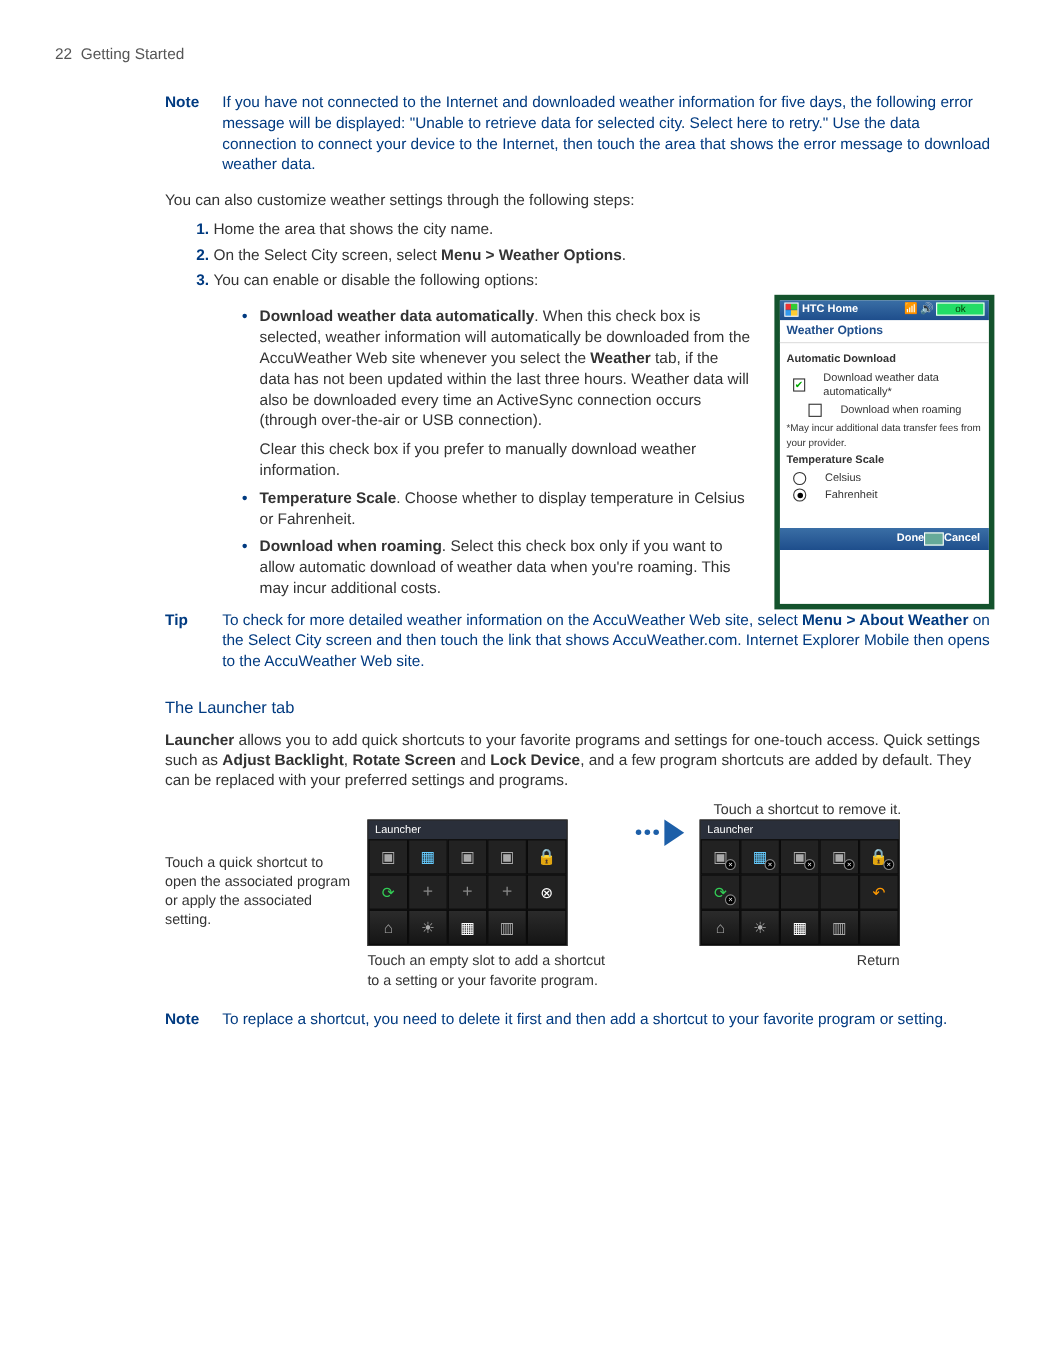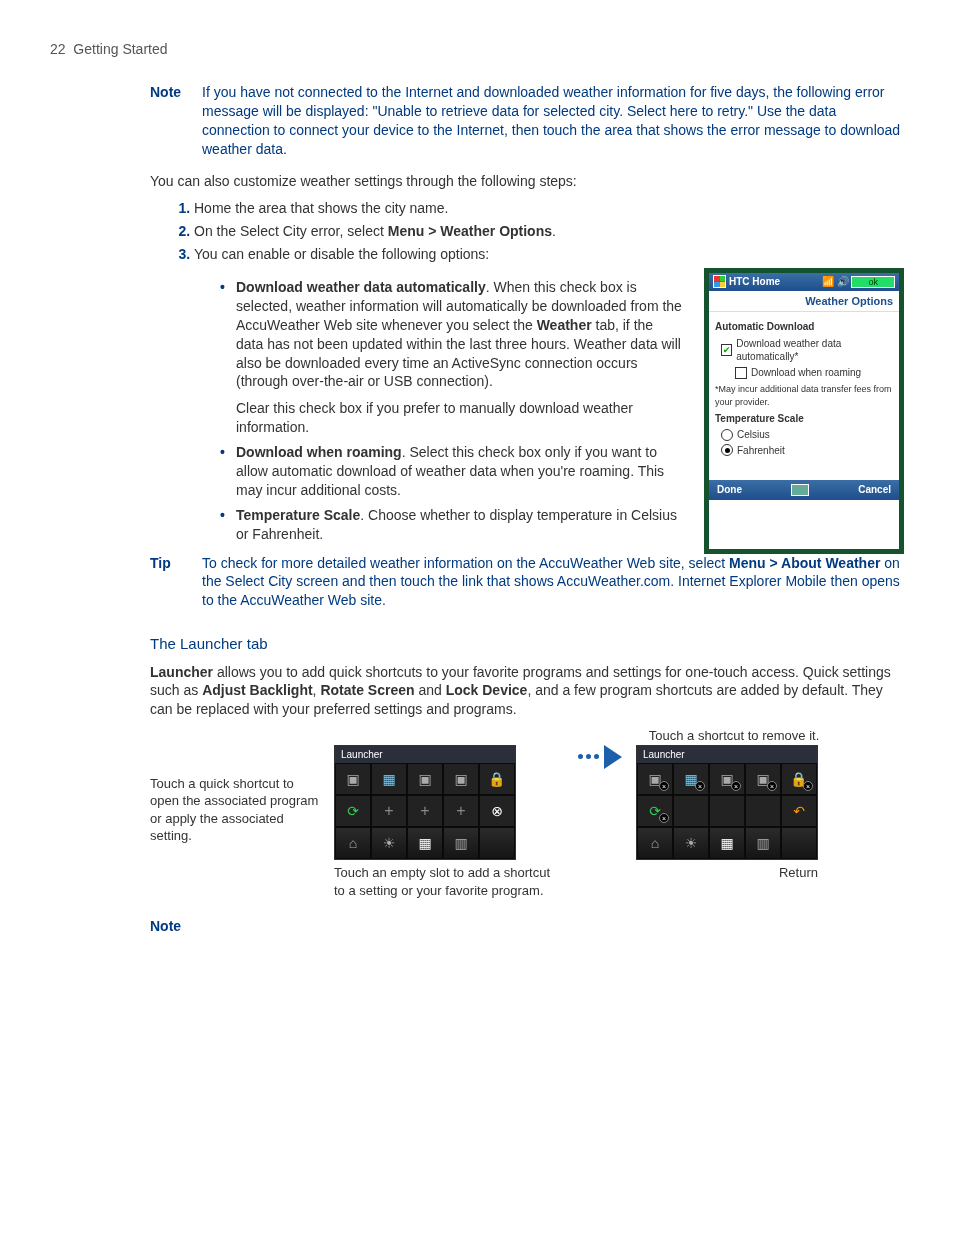--- a/index.html
+++ b/index.html
@@ -38,34 +38,34 @@
     background: #fff;
   }
   .phone-titlebar {
     background: linear-gradient(#3a6ea5, #1e4e8c);
     color: #fff; font-weight: 700;
     padding: 2px 4px;
     display: flex; justify-content: space-between; align-items: center;
     font-size: 10px;
   }
   .tb-right span { margin-left: 2px; }
-  .phone-subtitle { color: #1e4e8c; font-weight: 700; padding: 3px 6px; font-size: 11px; border-bottom:1px solid #ddd;text-align:right;}
+  .phone-subtitle { color: #1e4e8c; font-weight: 700; padding: 3px 6px; font-size: 11px; border-bottom:1px solid #ddd;}
   .phone-body { padding: 4px 6px; min-height: 160px; }
   .phone-section-h { font-weight: 700; font-size: 10px; margin: 4px 0 3px; }
-  .chk-row { display: flex; align-items: center; gap: 4px; margin: 2px 0 2px 6px; font-size:10px; }
+  .chk-row { display: flex; align-items: center; gap: 17px; margin: 2px 0 2px 6px; font-size:10px; }
   .chk { width: 10px; height: 10px; border: 1px solid #333; display:inline-flex; align-items:center; justify-content:center; font-size:9px; line-height:1; }
   .chk.checked::after { content: "✔"; color: #0a0; font-size:9px; }
   .chk-row.indent { margin-left: 20px; }
   .radio { width:10px; height:10px; border:1px solid #333; border-radius:50%; display:inline-flex; align-items:center; justify-content:center; }
   .radio.sel::after { content:""; width:5px; height:5px; background:#000; border-radius:50%; }
   .phone-note { font-size: 9px; color: #333; margin: 4px 0; }
   .phone-bottombar {
     background: linear-gradient(#3a6ea5, #1e4e8c);
     color:#fff; font-weight:700; font-size:10px;
-    display:flex; justify-content:space-between; align-items:center;
+    display:flex; justify-content:flex-end; align-items:center;
     padding: 3px 8px;
   }
   .kb-ic { width:16px; height:10px; background:#6a9; border:1px solid #fff; }
   .callout-left { width:170px; font-size:13px; text-align:left; padding-top:30px; }
   .callout-mid { width:80px; font-size:13px; text-align:left; padding-top:52px;}
   .launcher-panel {
     width: 180px; background: #1a1a1a; color:#fff;
     font-family: Tahoma, sans-serif; font-size:10px;
     border:1px solid #333; flex-shrink:0;
   }
@@ -104,36 +104,36 @@
 <div class="note-row">
   <span class="note-label">Note</span>
   <span class="note-text">If you have not connected to the Internet and downloaded weather information for five days, the following error message will be displayed: "Unable to retrieve data for selected city. Select here to retry." Use the data connection to connect your device to the Internet, then touch the area that shows the error message to download weather data.</span>
 </div>
 
 <p class="body-text">You can also customize weather settings through the following steps:</p>
 
 <ol class="steps">
   <li>Home the area that shows the city name.</li>
   <li>
-    <span>On the Select City error, select </span><span class="inline-path">Menu &gt; Weather Options</span><span>.</span>
+    <span>On the Select City screen, select </span><span class="inline-path">Menu &gt; Weather Options</span><span>.</span>
   </li>
   <li>You can enable or disable the following options:</li>
 </ol>
 
 <div class="bullets-wrap">
   <ul class="bullets">
     <li>
       <span class="bold">Download weather data automatically</span><span>. When this check box is selected, weather information will automatically be downloaded from the AccuWeather Web site whenever you select the </span><span class="bold">Weather</span><span> tab, if the data has not been updated within the last three hours. Weather data will also be downloaded every time an ActiveSync connection occurs (through over-the-air or USB connection).</span>
       <p style="margin:8px 0 0;">Clear this check box if you prefer to manually download weather information.</p>
     </li>
     <li>
-      <span class="bold">Download when roaming</span><span>. Select this check box only if you want to allow automatic download of weather data when you're roaming. This may incur additional costs.</span>
+      <span class="bold">Temperature Scale</span><span>. Choose whether to display temperature in Celsius or Fahrenheit.</span>
     </li>
     <li>
-      <span class="bold">Temperature Scale</span><span>. Choose whether to display temperature in Celsius or Fahrenheit.</span>
+      <span class="bold">Download when roaming</span><span>. Select this check box only if you want to allow automatic download of weather data when you're roaming. This may incur additional costs.</span>
     </li>
   </ul>
 
   <div class="phone-shot">
     <div class="phone-titlebar">
       <span style="display:flex;align-items:center;gap:3px;">
           <span class="win-flag"></span>
           <span>HTC Home</span>
         </span>
       <span class="tb-right"><span>📶</span><span>🔊</span><span class="ok-box">ok</span></span>
@@ -294,13 +294,14 @@
           </div>
         <div class="lp-cell"></div>
       </div>
     </div>
     <div class="cap-under" style="text-align:right;">Return</div>
   </div>
 </div>
 
 <div class="note-row" style="margin-top:18px;">
   <span class="note-label">Note</span>
+  <span class="note-text">To replace a shortcut, you need to delete it first and then add a shortcut to your favorite program or setting.</span>
 </div>
 
 </body></html>

